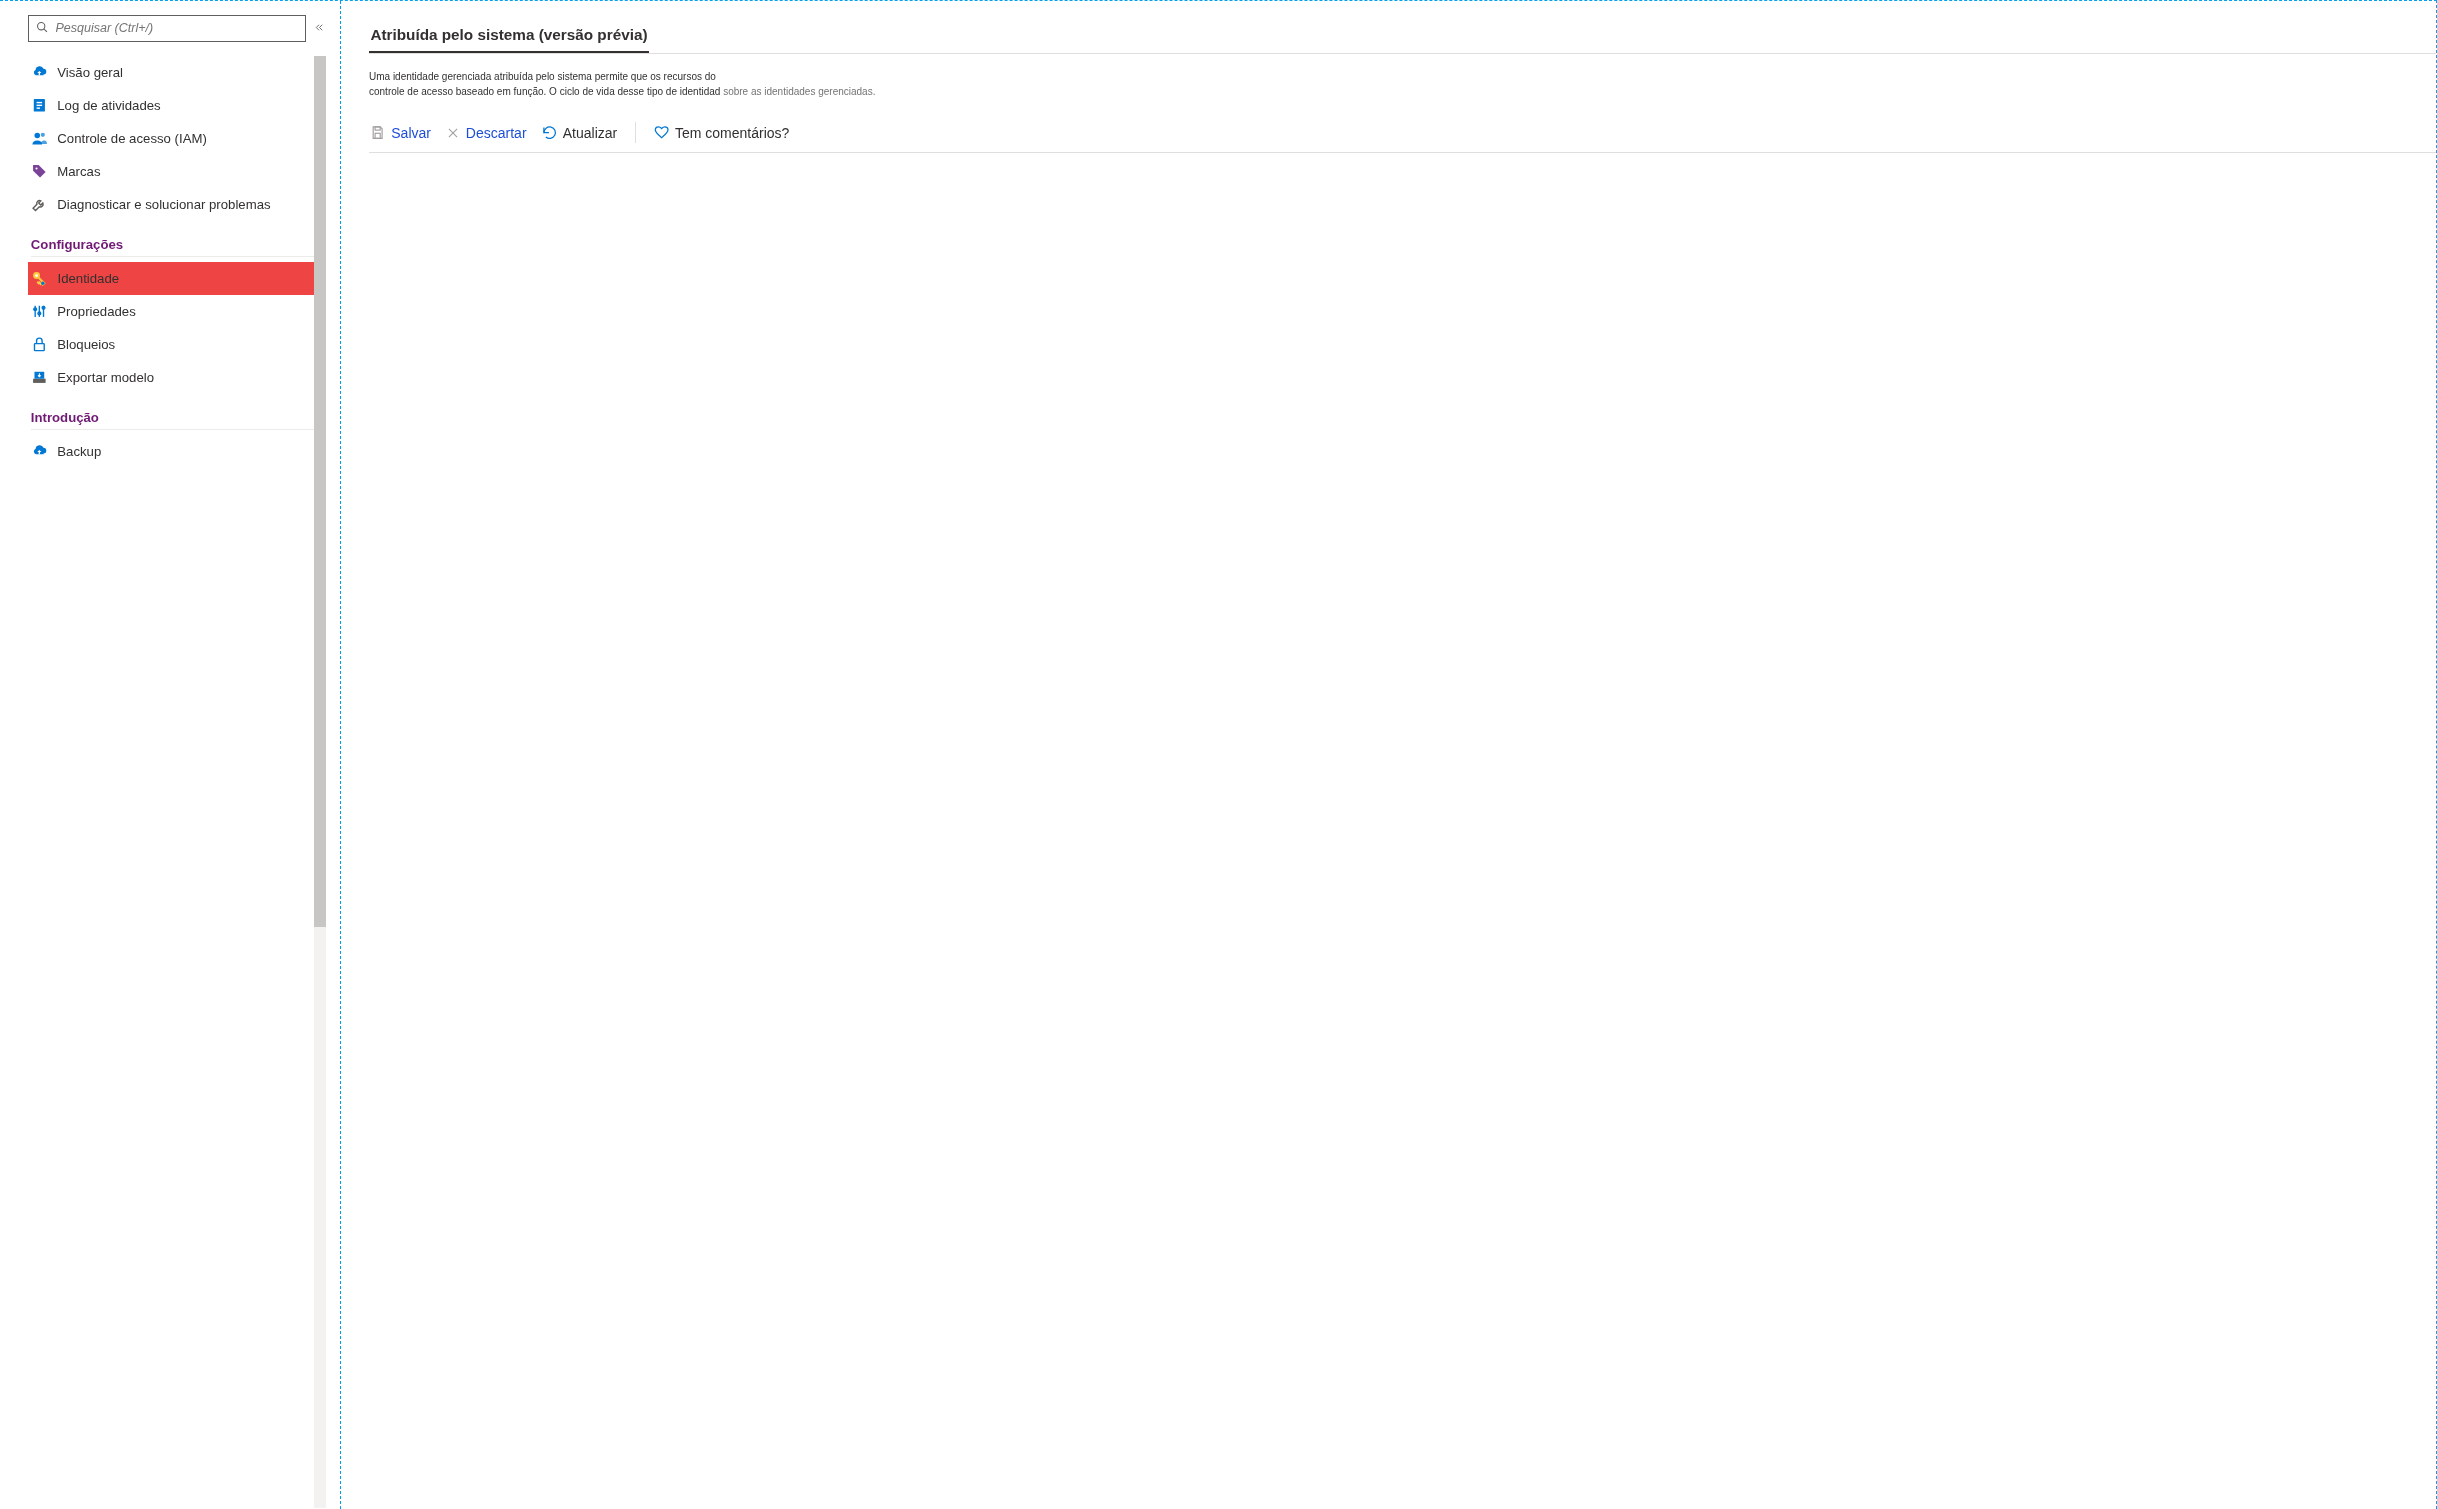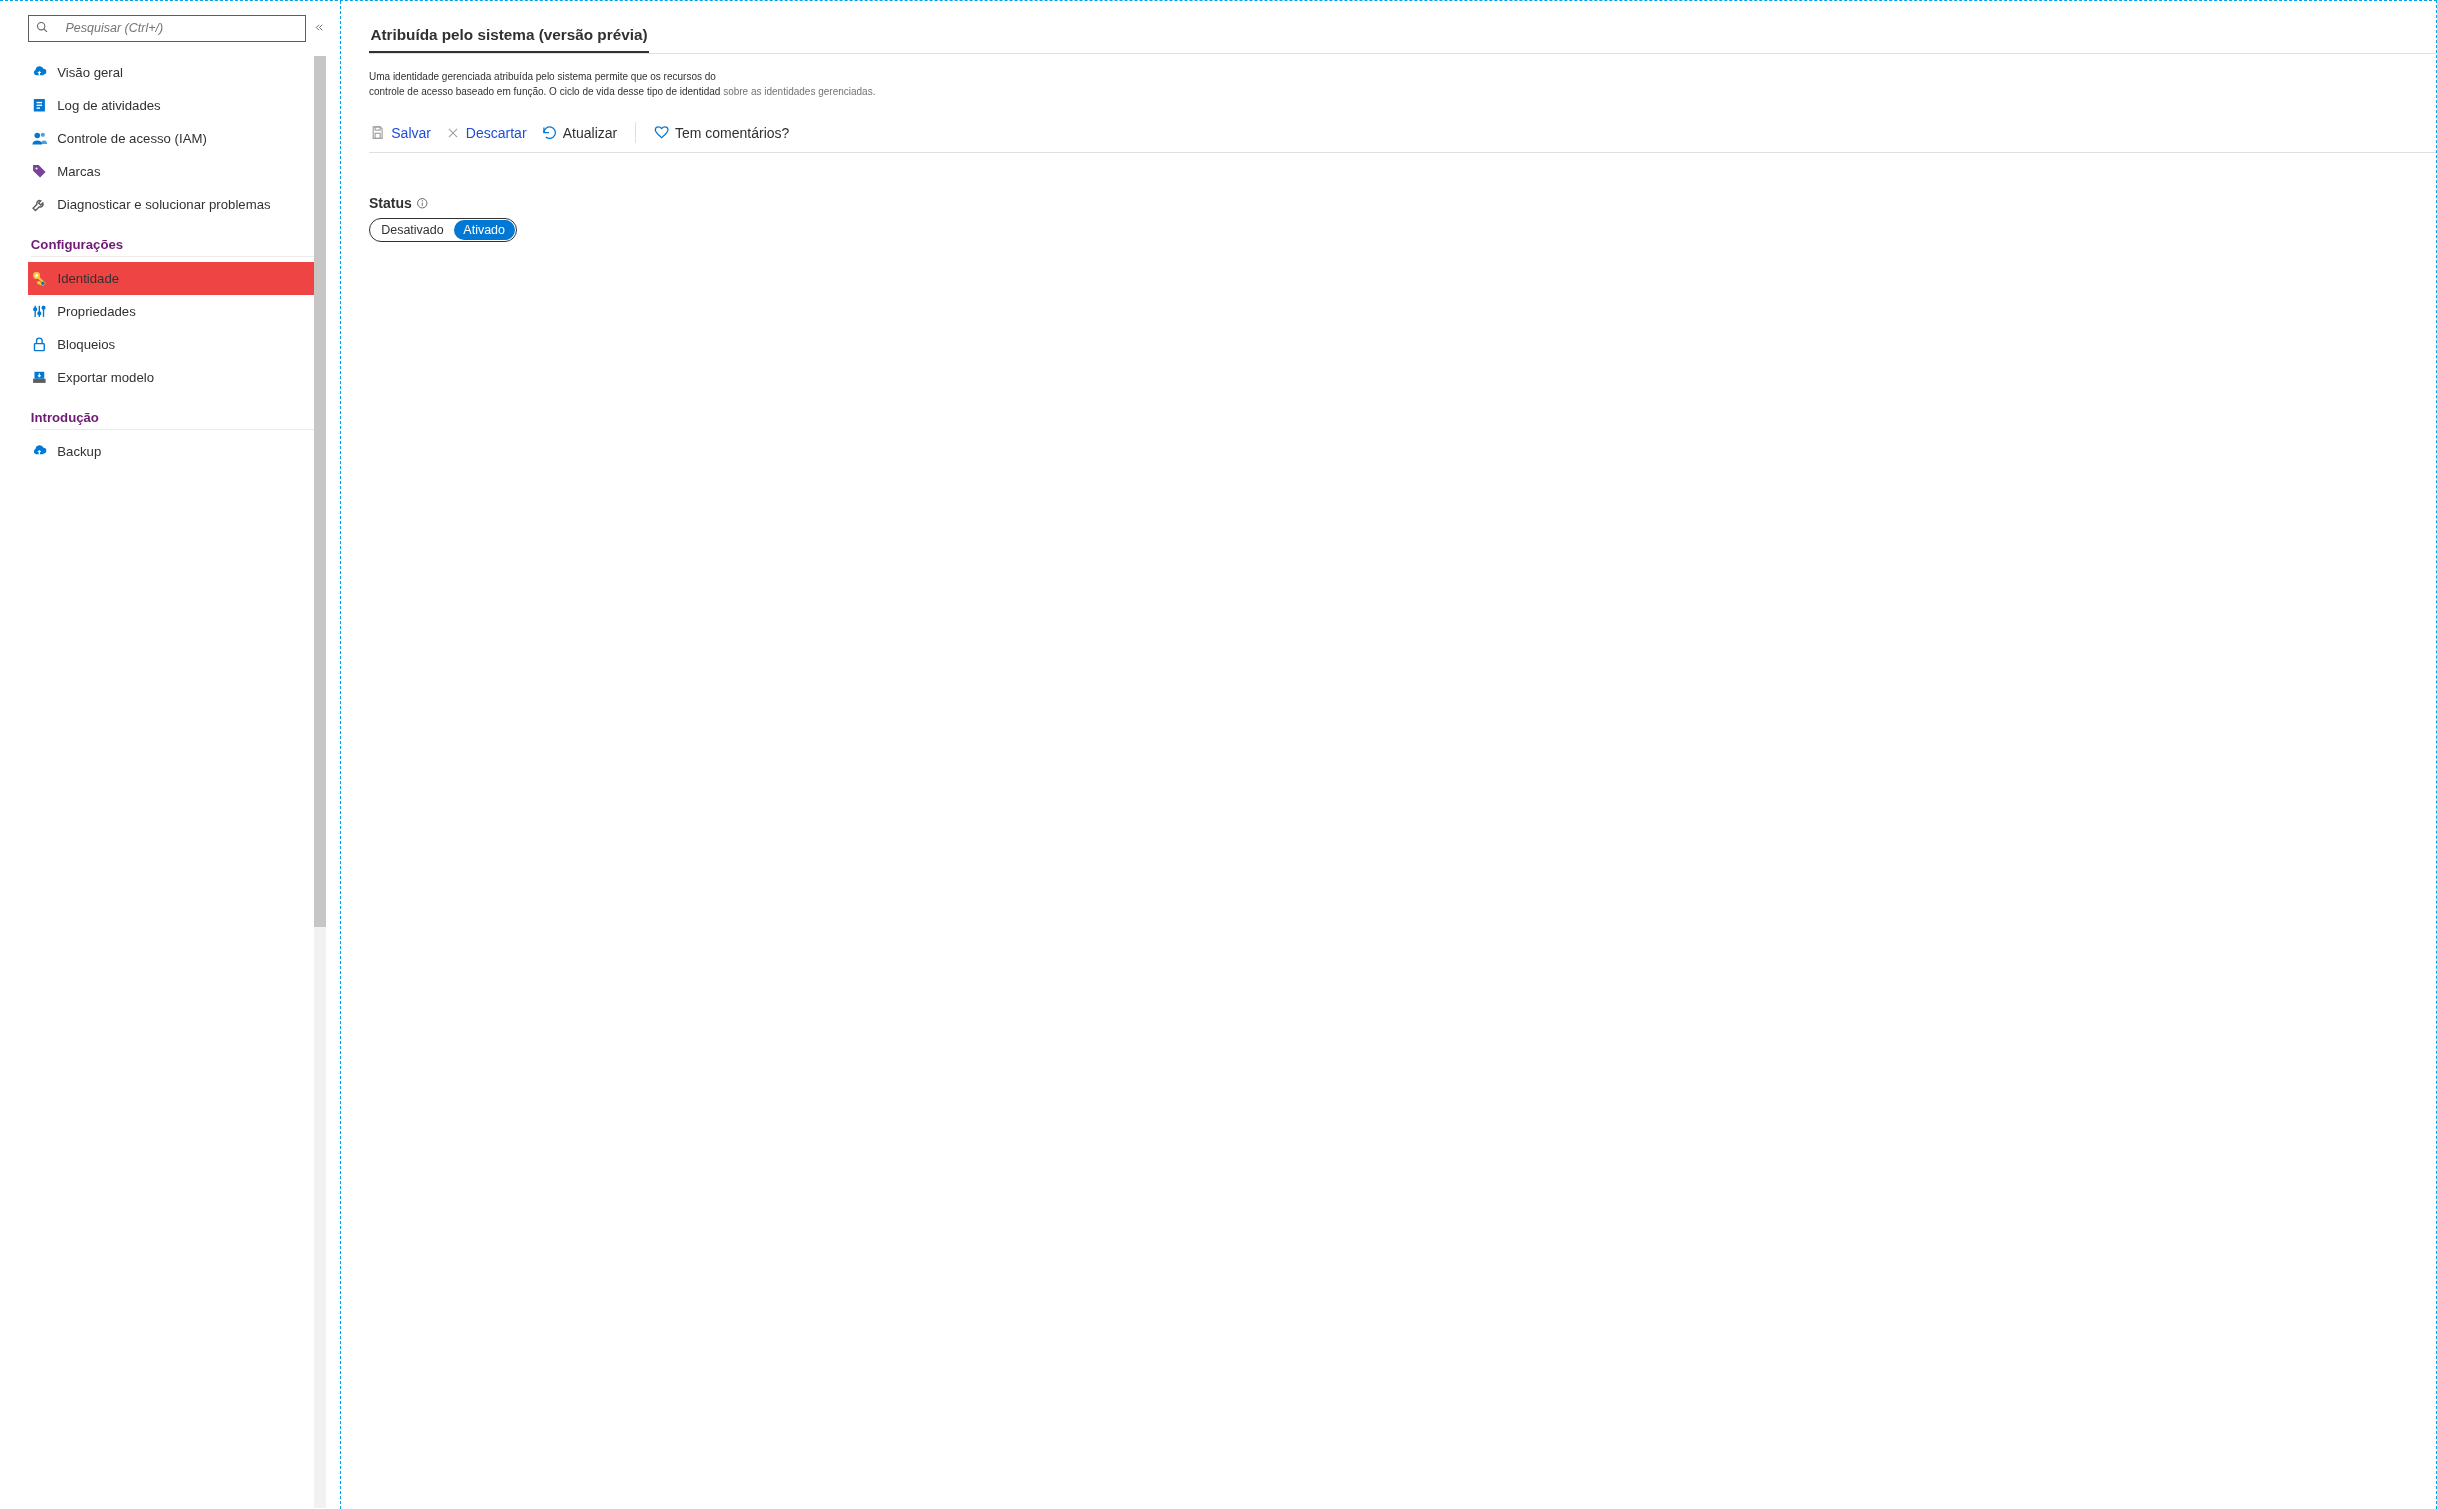--- a/index.html
+++ b/index.html
@@ -37,21 +37,21 @@
     padding: 4.2px 7px;
     height: 26.5px;
   }
   .search svg { width: 12.5px; height: 12.5px; stroke: #605e5c; }
   .search input {
     border: none;
     outline: none;
     font-size: 12.5px;
     font-style: italic;
     color: #0f172a;
-    margin-left: 15px;
+    margin-left: 5px;
     width: 100%;
     background: transparent;
   }
   .collapse-btn {
     width: 14px;
     text-align: center;
     color: #605e5c;
   }
   .collapse-btn svg { width: 11px; height: 11px; stroke: #605e5c; fill: none; }
   .nav-scroll {
@@ -400,33 +400,17 @@
       </div>
       <div class="tb-sep"></div>
       <div class="tb-btn tb-active">
         <svg width="15.3" height="15.3" viewBox="0 0 24 24" stroke-width="2">
             <path d="M12 20l-1.5-1.4C5 14 2 11 2 7.5A5 5 0 0 1 7 3c1.7 0 3.4.8 5 2.5C13.6 3.8 15.3 3 17 3a5 5 0 0 1 5 4.5c0 3.5-3 6.5-8.5 11.1L12 20z"></path>
           </svg>
         <span>Tem comentários?</span>
       </div>
     </div>
 
-    <div class="field">
-      <div class="field-label">
-        <span>Status</span>
-        <span class="info-icon">
-          <svg viewBox="0 0 24 24" stroke-width="1.8">
-              <circle cx="12" cy="12" r="9"></circle>
-              <line x1="12" y1="11" x2="12" y2="17"></line>
-              <circle cx="12" cy="7.5" r="0.5" fill="#605e5c"></circle>
-            </svg>
-        </span>
-      </div>
-      <div class="toggle">
-        <div class="toggle-opt">Desativado</div>
-        <div class="toggle-opt active">Ativado</div>
-      </div>
-    </div>
 
 
   </div>
 </div>
 
 
 </body></html>

